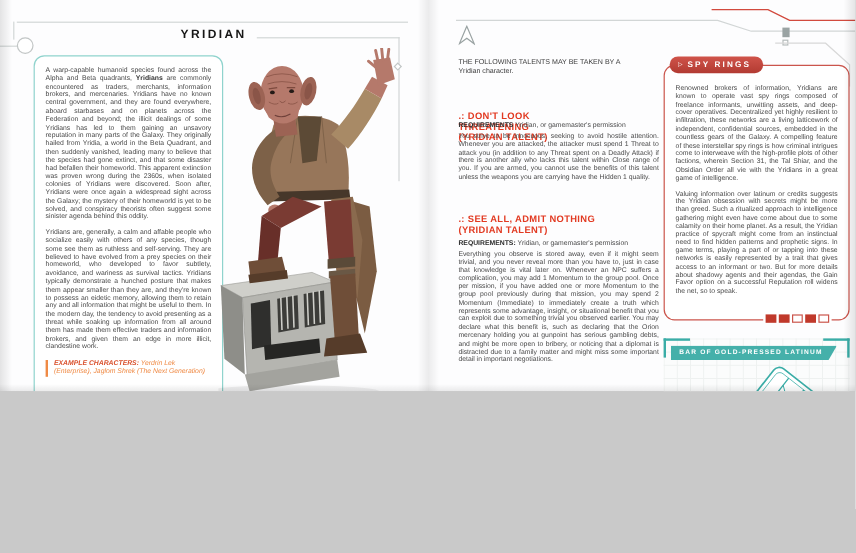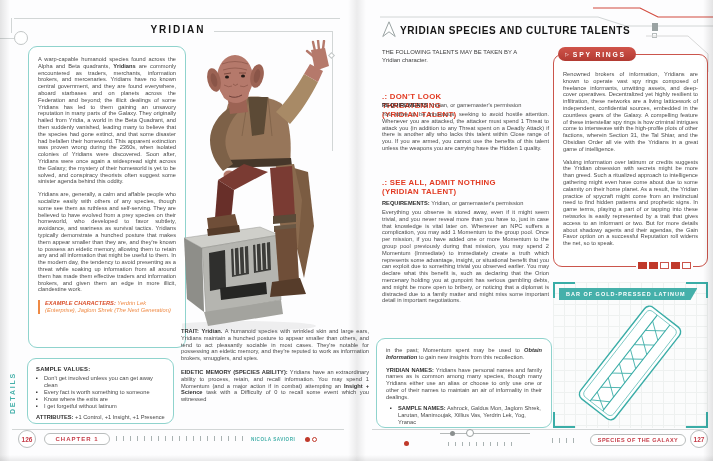--- a/index.html
+++ b/index.html
@@ -1,17 +1,17 @@
 <!DOCTYPE html>
 <html><head>
 <meta charset="utf-8">
 <style>
   * { margin:0; padding:0; box-sizing:border-box; }
   html,body { background:#c9c9c9; }
-  .spread { position:relative; width:713px; height:461px; margin:0 auto; background:#fdfdfe;
+  .spread { position:relative; width:713px; height:326px; margin:0 auto; background:#fdfdfe;
             font-family:"Liberation Sans",sans-serif; color:#474747; overflow:hidden; }
   .abs { position:absolute; }
   .hline { position:absolute; height:1px; background:#d2d6d6; }
   .vline { position:absolute; width:1px; background:#d2d6d6; }
   .body-text { font-size:5.7px; line-height:6.8px; text-align:justify; color:#4a4a4a; }
   .body-text b { color:#323232; }
   .mt { margin-top:6px; }
   .preline { white-space:pre-line; }
 
   
@@ -176,21 +176,20 @@
     <p class="body-text" style="margin-top:7px;"><b>EIDETIC MEMORY (SPECIES ABILITY):</b><span> Yridians have an extraordinary ability to process, retain, and recall information. You may spend 1 Momentum (and a major action if in combat) attempting an </span><b>Insight + Science</b><span> task with a Difficulty of 0 to recall some event which you witnessed</span></p>
   </div>
 
   <svg class="abs" style="left:378px; top:2px;" width="335" height="32" viewBox="0 0 335 32">
     <polyline points="2,15 220,15 248,24 335,24" fill="none" stroke="#d2d6d6" stroke-width="1"></polyline>
     <polyline points="215,6 262,6 280,15 335,15" fill="none" stroke="#d24a3e" stroke-width="1.2"></polyline>
   </svg>
   <svg class="abs" style="left:382px; top:21px;" width="14" height="17" viewBox="0 0 14 17">
     <path d="M7,0.8 L13.2,15.5 L7,10.8 L0.8,15.5 Z" fill="#fff" stroke="#9aa3a3" stroke-width="1"></path>
   </svg>
-  <div class="abs" id="right-title">YRIDIAN SPECIES AND CULTURE TALENTS</div>
   <div class="abs" style="left:652px; top:23px; width:6px; height:8px; background:#9aa3a3;"></div>
   <div class="abs" style="left:652px; top:33px; width:5px; height:5px; border:1px solid #b6bcbc; background:#fff;"></div>
 
   <div class="abs preline" style="left:382px; top:49px; width:162px; font-size:5.9px; line-height:7.5px; color:#3c3c3c;">THE FOLLOWING TALENTS MAY BE TAKEN BY A
 Yridian character.</div>
 
   <div class="talent-h" style="left:382px; top:72px;margin-top:20px;">.: DON'T LOOK
 THREATENING
 (YRIDIAN TALENT)</div>
   <div class="req" style="left:382px; top:102px;"><b>REQUIREMENTS</b><span> Yridian, or gamemaster's permission</span></div>

